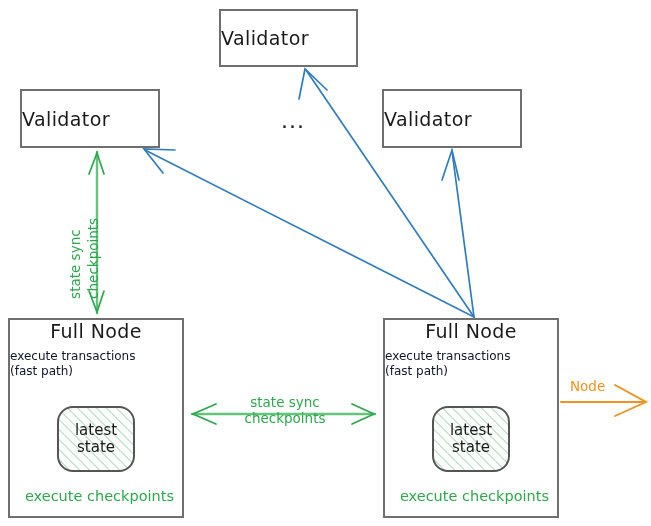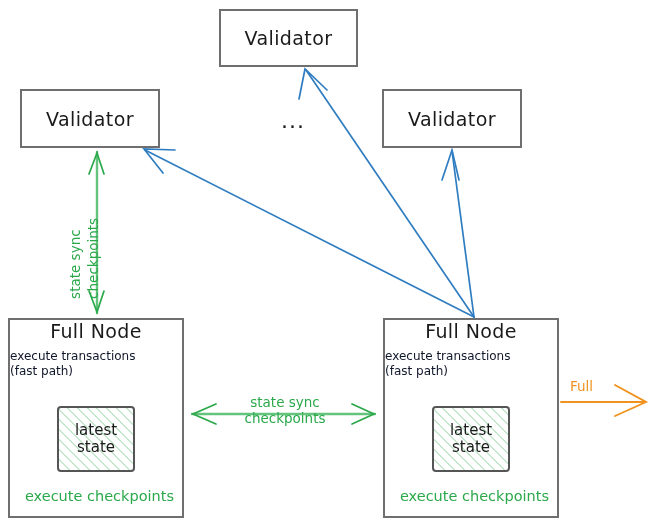--- a/index.html
+++ b/index.html
@@ -25,21 +25,20 @@
   }
   .node-box {
     position: absolute;
     box-sizing: border-box;
     border: 2px solid #6f6f6f;
     background: #ffffff;
   }
   .validator-box {
     display: flex;
     align-items: center;
-    justify-content: center;
   }
   .validator-label {
     font-family: "DejaVu Sans", sans-serif;
     font-size: 19px;
     color: #1a1a1a;
     letter-spacing: 0.4px;
   }
   .fullnode-title {
     text-align: center;
     font-size: 19px;
@@ -64,21 +63,21 @@
   }
   .state-chip {
     position: absolute;
     left: 50%;
     transform: translateX(-50%);
     top: 86px;
     width: 78px;
     height: 66px;
     box-sizing: border-box;
     border: 2px solid #555555;
-    border-radius: 4px;
+    border-radius: 16px;
     background-color: #ffffff;
     background-image: repeating-linear-gradient(
        45deg,
        rgba(60,175,90,0.30) 0px,
        rgba(60,175,90,0.30) 1.4px,
        rgba(255,255,255,0) 1.4px,
        rgba(255,255,255,0) 7px);
     display: flex;
     flex-direction: column;
     align-items: center;
@@ -197,15 +196,15 @@
   <div class="vert-label" style="left:102px; top:282px;">
     <span>checkpoints</span>
   </div>
 
   <div class="edge-label lbl-green" style="left:233px; top:394px; text-align:center; width:104px;">
     <div>state sync</div>
     <div>checkpoints</div>
   </div>
 
 
-  <div class="edge-label lbl-orange" style="left:570px; top:378px;">Full</div>
+  <div class="edge-label lbl-orange" style="left:570px; top:378px;">Node</div>
 
 </div>
 
 </body></html>

